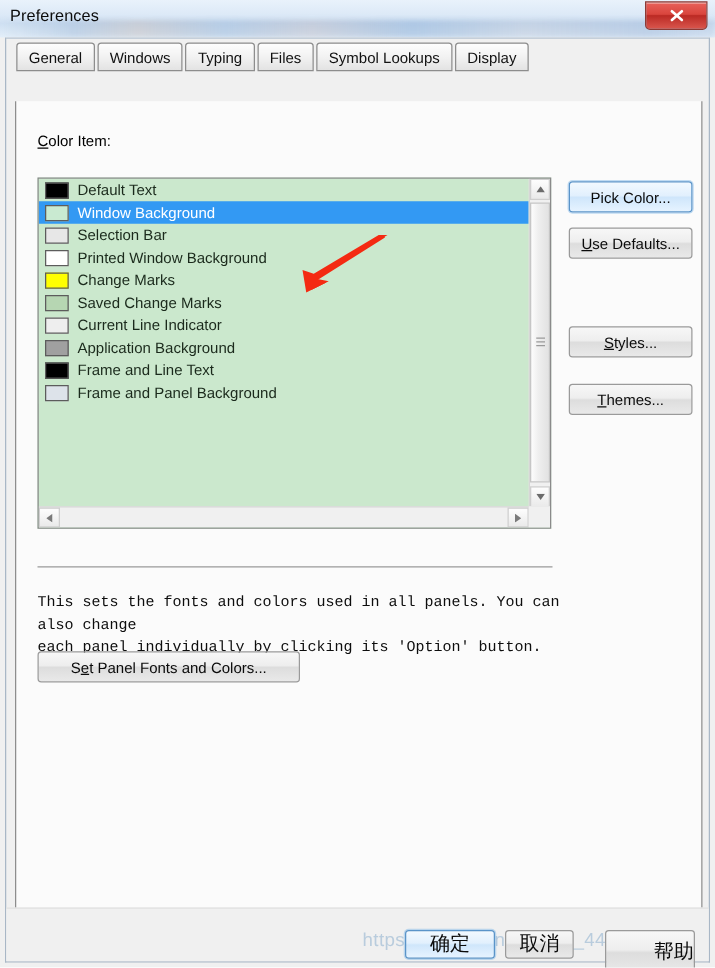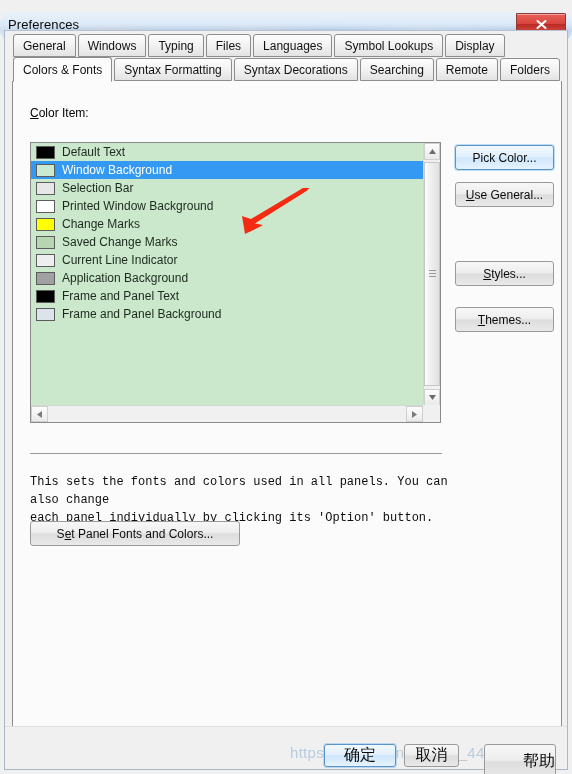--- a/index.html
+++ b/index.html
@@ -22,26 +22,25 @@
     position: absolute;
     left: 0; top: 0;
     width: 572px;
     height: 774px;
     background: #f0f0f0;
   }
 
   
   #titlebar {
     position: absolute;
-    left: 0; top: 12px;
+    left: 0; top: 0;
     width: 572px;
     height: 30px;
     background: linear-gradient(to bottom, #e9f2fb 0%, #dce9f7 40%, #cfe0f2 62%, #e4eff9 100%);
     overflow: hidden;
-    border-radius: 12px;
   }
   #titlebar .glassblur {
     position: absolute;
     left: 0; top: 16px;
     width: 572px; height: 14px;
     background: linear-gradient(to right,
       rgba(175,195,220,0.0) 0px,
       rgba(160,185,215,0.45) 60px,
       rgba(185,170,165,0.35) 110px,
       rgba(150,180,215,0.45) 180px,
@@ -370,47 +369,24 @@
         <div class="tab">
             <span>Windows</span>
           </div>
         <div class="tab">
             <span>Typing</span>
           </div>
         <div class="tab">
             <span>Files</span>
           </div>
         <div class="tab">
-            <span>Languages</span>
-          </div>
-        <div class="tab">
             <span>Symbol Lookups</span>
           </div>
         <div class="tab">
             <span>Display</span>
-          </div>
-      </div>
-      <div class="tabrow row2">
-        <div class="tab selected">
-            <span>Colors &amp; Fonts</span>
-          </div>
-        <div class="tab">
-            <span>Syntax Formatting</span>
-          </div>
-        <div class="tab">
-            <span>Syntax Decorations</span>
-          </div>
-        <div class="tab">
-            <span>Searching</span>
-          </div>
-        <div class="tab">
-            <span>Remote</span>
-          </div>
-        <div class="tab">
-            <span>Folders</span>
           </div>
       </div>
     </div>
 
     <div id="page">
 
       <div id="color-item-label">
         <span class="mnem">C</span><span>olor Item:</span>
       </div>
 
@@ -443,21 +419,21 @@
             <div class="list-row">
               <span class="swatch" style="background: rgb(238, 238, 238);"></span>
               <span class="list-label">Current Line Indicator</span>
             </div>
             <div class="list-row">
               <span class="swatch" style="background: rgb(160, 160, 160);"></span>
               <span class="list-label">Application Background</span>
             </div>
             <div class="list-row">
               <span class="swatch" style="background: rgb(0, 0, 0);"></span>
-              <span class="list-label">Frame and Panel Text</span>
+              <span class="list-label">Frame and Line Text</span>
             </div>
             <div class="list-row">
               <span class="swatch" style="background: rgb(221, 227, 234);"></span>
               <span class="list-label">Frame and Panel Background</span>
             </div>
           </div>
 
         <div id="vscroll">
           <div class="sb-btn up">
             <svg width="7" height="5" viewBox="0 0 7 5">
@@ -496,21 +472,21 @@
       <svg id="annotation-arrow" viewBox="0 0 104 48">
         <path d="M99 2 L45 36 L52 38 L40 44 L38 31 L43 33 L97 -1 Z" fill="#f42a12"></path>
         <path d="M101 0 L44 35 L54 37 L36 46 L33 28 L42 31 L99 -3 Z" fill="#f42a12"></path>
       </svg>
 
       <div class="btn default" id="btn-pick-color">
         <span>Pick Color...</span>
       </div>
       <div class="btn" id="btn-use-defaults">
         <span class="mnem">U</span>
-          <span>se General...</span>
+          <span>se Defaults...</span>
       </div>
       <div class="btn" id="btn-styles">
         <span class="mnem">S</span>
           <span>tyles...</span>
       </div>
       <div class="btn" id="btn-themes">
         <span class="mnem">T</span>
           <span>hemes...</span>
       </div>
 

